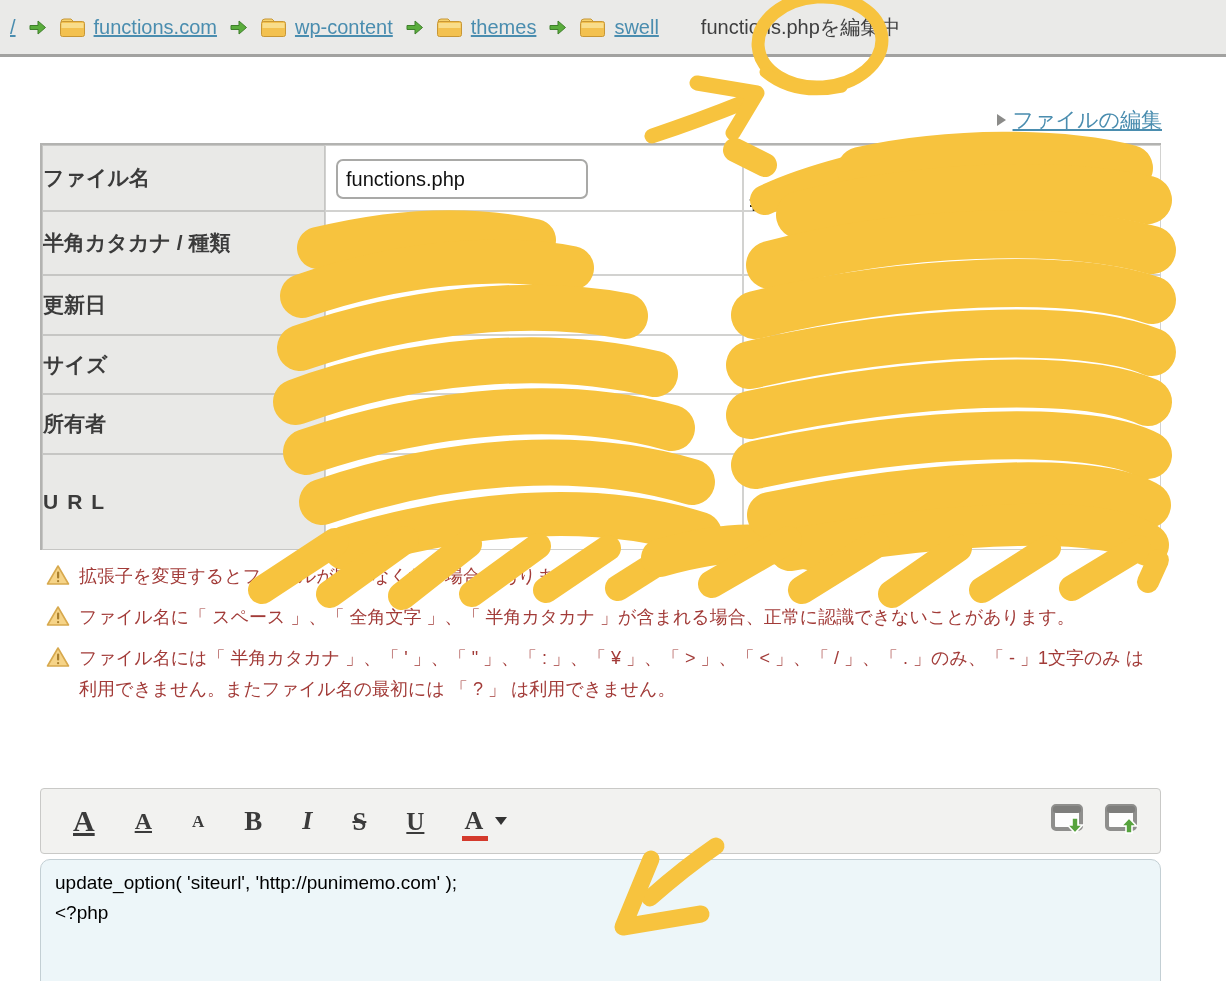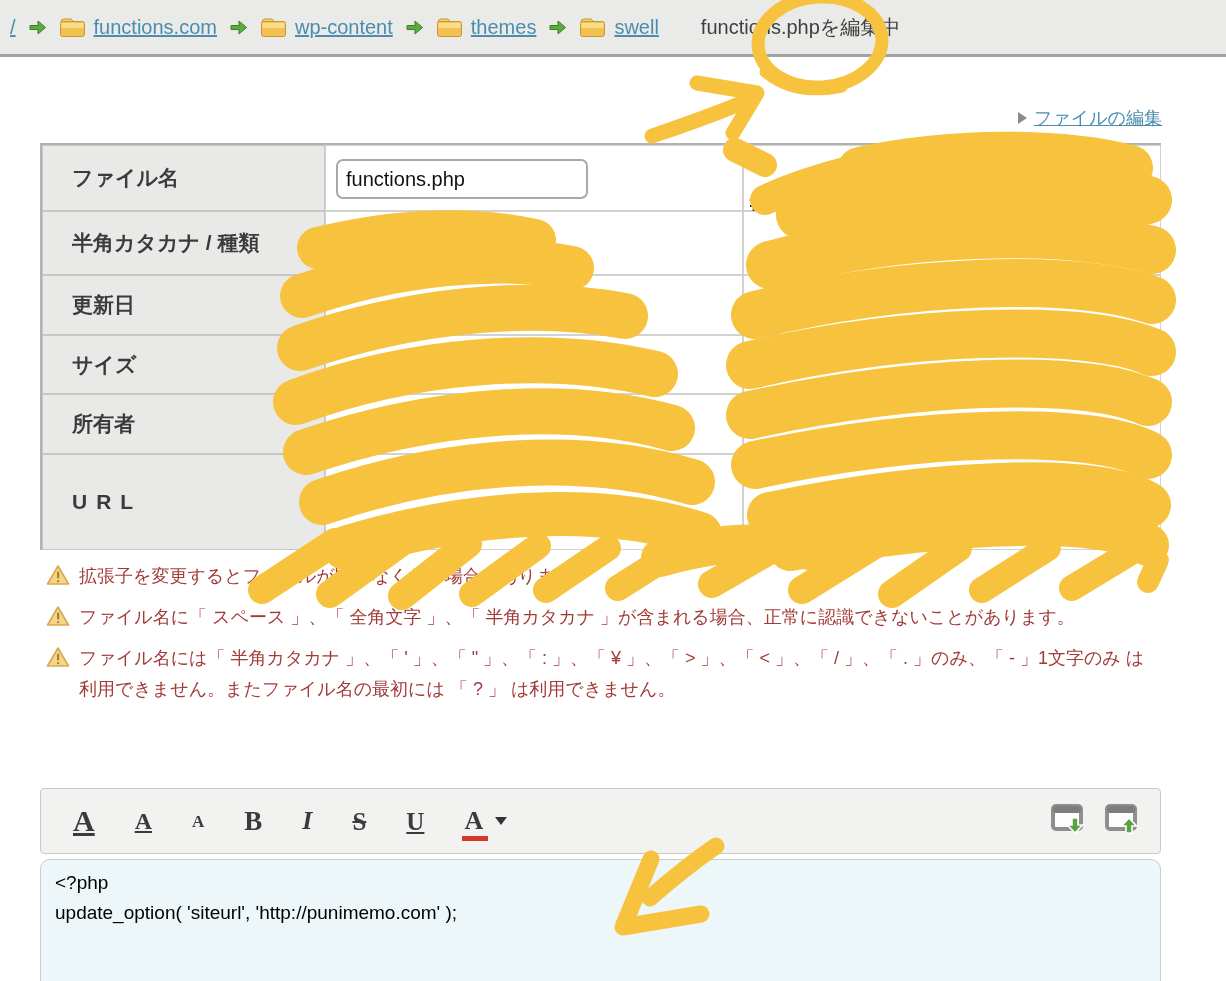--- a/index.html
+++ b/index.html
@@ -15,37 +15,37 @@
     background:#eaeae8;border-bottom:3px solid #a2a2a0;
     display:flex;align-items:center;padding-left:10px;box-sizing:border-box;
     font-size:20px;white-space:nowrap;
   }
   .crumb-link{color:#4a8daf;text-decoration:underline;cursor:pointer;}
   .crumb-arrow{margin:0 12px;display:inline-flex;}
   .folder{margin-right:8px;display:inline-flex;}
   .editing-status{margin-left:42px;color:#3f3f3f;}
   
   .edit-link-row{
-    position:absolute;right:64px;top:106px;display:flex;align-items:center;font-size:18px;justify-content:flex-end;
+    position:absolute;right:64px;top:106px;display:flex;align-items:center;font-size:21px;justify-content:flex-end;
   }
   .tri-bullet{
     width:0;height:0;border-left:9px solid #8b8b89;border-top:6px solid transparent;
     border-bottom:6px solid transparent;margin-right:7px;
   }
   .edit-link{color:#4a8daf;text-decoration:underline;cursor:pointer;}
   
   .info-table{
     position:absolute;left:40px;top:143px;width:1121px;height:407px;
     display:grid;grid-template-columns:283px 418px 418px;
     grid-template-rows:66px 64px 60px 59px 60px 96px;
     border:2px solid #b3b3b1;box-sizing:border-box;background:#fff;
   }
   .th-cell{
     background:#e9e9e7;border:1px solid #c6c6c4;box-sizing:border-box;
-    display:flex;align-items:center;padding-left:29px;
+    display:flex;align-items:center;padding-left:0;
     font-weight:bold;font-size:21px;color:#3b3b3b;
   }
   .td-cell{background:#ffffff;border:1px solid #d2d2d0;box-sizing:border-box;position:relative;padding-left:36px;}
   .url-spacing{letter-spacing:9px;}
   .filename-input{
     position:absolute;left:10px;top:13px;width:232px;height:36px;
     border:2px solid #a9a9a7;border-radius:7px;font-size:20px;padding:0 8px;
     font-family:"Liberation Sans","DejaVu Sans",sans-serif;color:#111;background:#fff;
   }
   .right-fragment{position:absolute;left:6px;top:48px;font-size:21px;font-weight:bold;color:#222;}
@@ -246,22 +246,22 @@
         <svg width="38" height="34" viewBox="0 0 38 34">
           <rect x="3" y="3" width="28" height="23" rx="3" fill="#fdfdfd" stroke="#8f8f8d" stroke-width="4"></rect>
           <rect x="3" y="3" width="28" height="7" rx="3" fill="#7e7e7c"></rect>
           <path d="M22 30 h6 v-7 h4.5 l-7.5 -8 -7.5 8 h4.5 z" fill="#57a33e" stroke="#ffffff" stroke-width="1.6"></path>
         </svg>
       </span>
     </span>
   </div>
 
   <div class="code-box">
+    <div class="code-line">update_option( 'siteurl', 'http://punimemo.com' );</div>
     <div class="code-line">&lt;?php</div>
-    <div class="code-line">update_option( 'siteurl', 'http://punimemo.com' );</div>
   </div>
 </div>
 
 <svg class="annotation" width="1226" height="981" viewBox="0 0 1226 981">
   <g stroke="#f7c33e" fill="none" stroke-linecap="round" stroke-linejoin="round">
 
     <g>
       <ellipse cx="820" cy="42" rx="62" ry="45" stroke-width="13" transform="rotate(-4 820 42)"></ellipse>
       <path d="M765 72 Q795 97 842 87" stroke-width="11"></path>
     </g>

